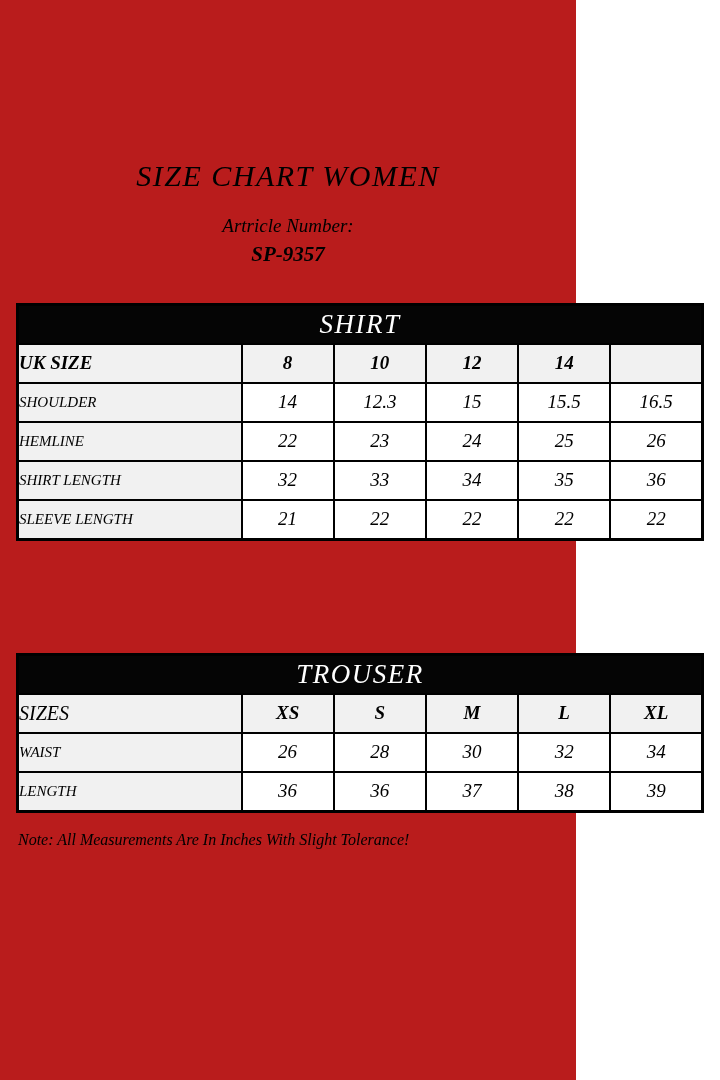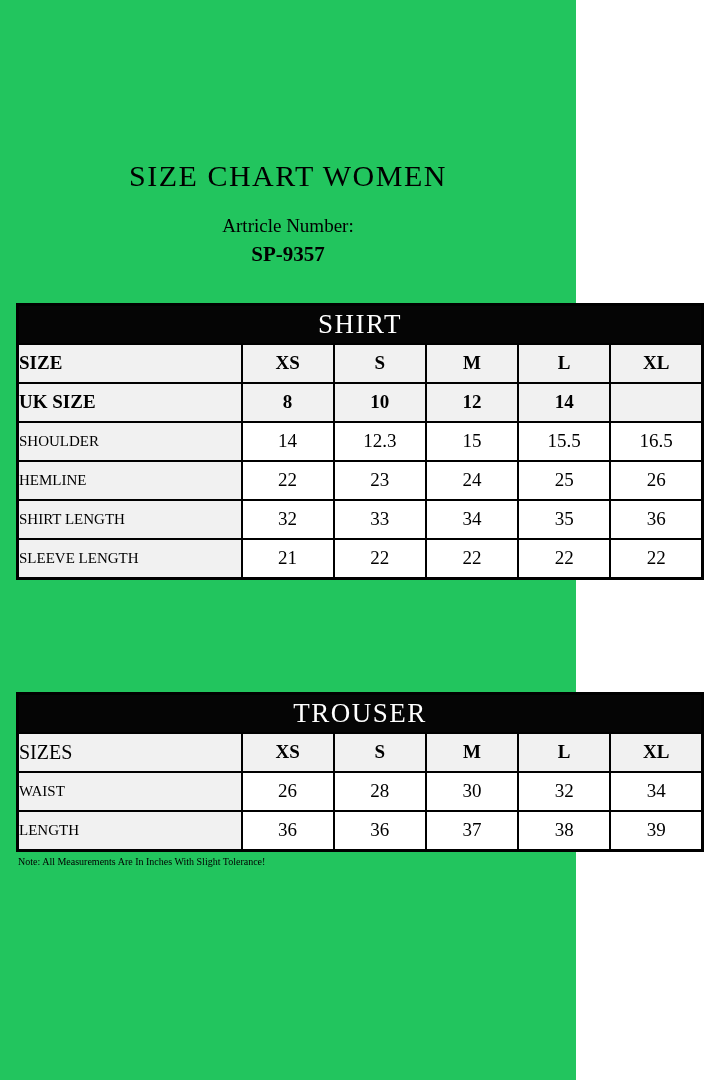--- a/index.html
+++ b/index.html
@@ -11,21 +11,22 @@
     width: 720px;
     height: 1080px;
     font-family: "Liberation Serif", "DejaVu Serif", serif;
     color: #000000;
     overflow: hidden;
   }
   .page {
     position: relative;
     width: 576px;
     height: 1080px;
-    background: #22c55e;
+    background: #b91c1c;
+    font-style: italic;
   }
   .page-title {
     margin: 0;
     padding-top: 161px;
     text-align: center;
     font-size: 30px;
     font-weight: 400;
     letter-spacing: 1.5px;
     line-height: 1;
   }
@@ -77,22 +78,22 @@
     background: #f1f1f1;
   }
   td.val { text-align: center; background: #ffffff; }
   tr.hdr td { background: #f1f1f1; }
   tr.hdr td.lbl { font-size: 19px; font-weight: 700; }
   tr.hdr td.val { font-size: 19px; font-weight: 700; }
   tr.hdr.light-label td.lbl { font-weight: 400; font-size: 20px; }
   tr.data td.lbl { font-size: 15px; font-weight: 400; }
   tr.data td.val { font-size: 19px; font-weight: 400; }
   .note {
-    margin: 4px 0 0 18px;
-    font-size: 10px;
+    margin: 18px 0 0 18px;
+    font-size: 16px;
     line-height: 1.1;
   }
 </style>
 </head>
 <body>
 
 <div class="page">
 
   <h1 class="page-title">SIZE CHART WOMEN</h1>
 
@@ -103,28 +104,20 @@
     <colgroup>
         <col class="c-label">
         <col span="5">
       </colgroup>
     <thead>
       <tr>
         <td class="banner-cell" colspan="6">SHIRT</td>
       </tr>
     </thead>
     <tbody>
-        <tr class="hdr">
-          <td class="lbl">SIZE</td>
-          <td class="val">XS</td>
-          <td class="val">S</td>
-          <td class="val">M</td>
-          <td class="val">L</td>
-          <td class="val">XL</td>
-        </tr>
         <tr class="hdr">
           <td class="lbl">UK SIZE</td>
           <td class="val">8</td>
           <td class="val">10</td>
           <td class="val">12</td>
           <td class="val">14</td>
           <td class="val"></td>
         </tr>
         <tr class="data">
           <td class="lbl">SHOULDER</td>

